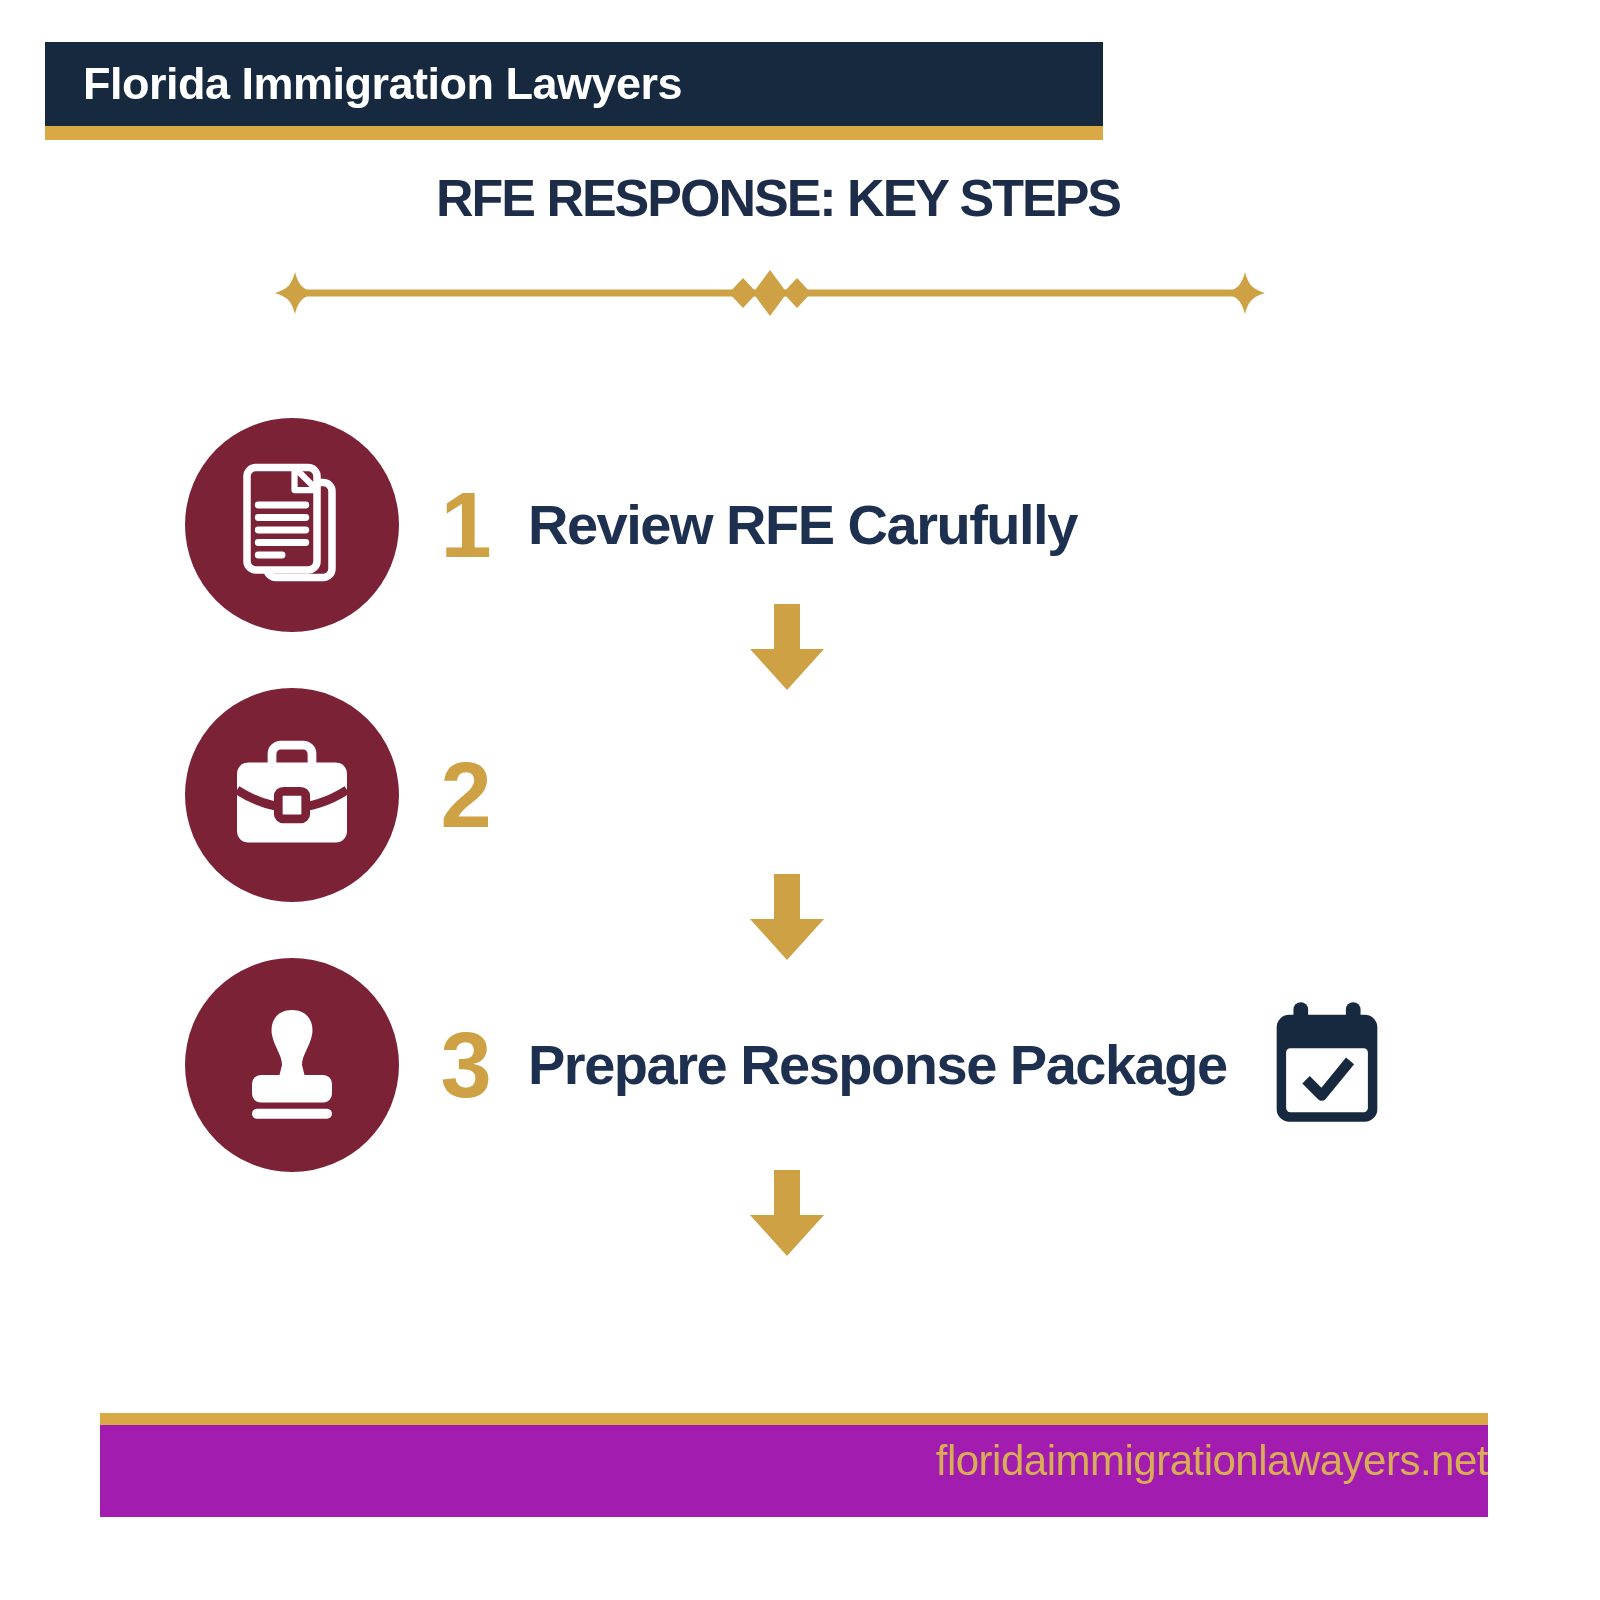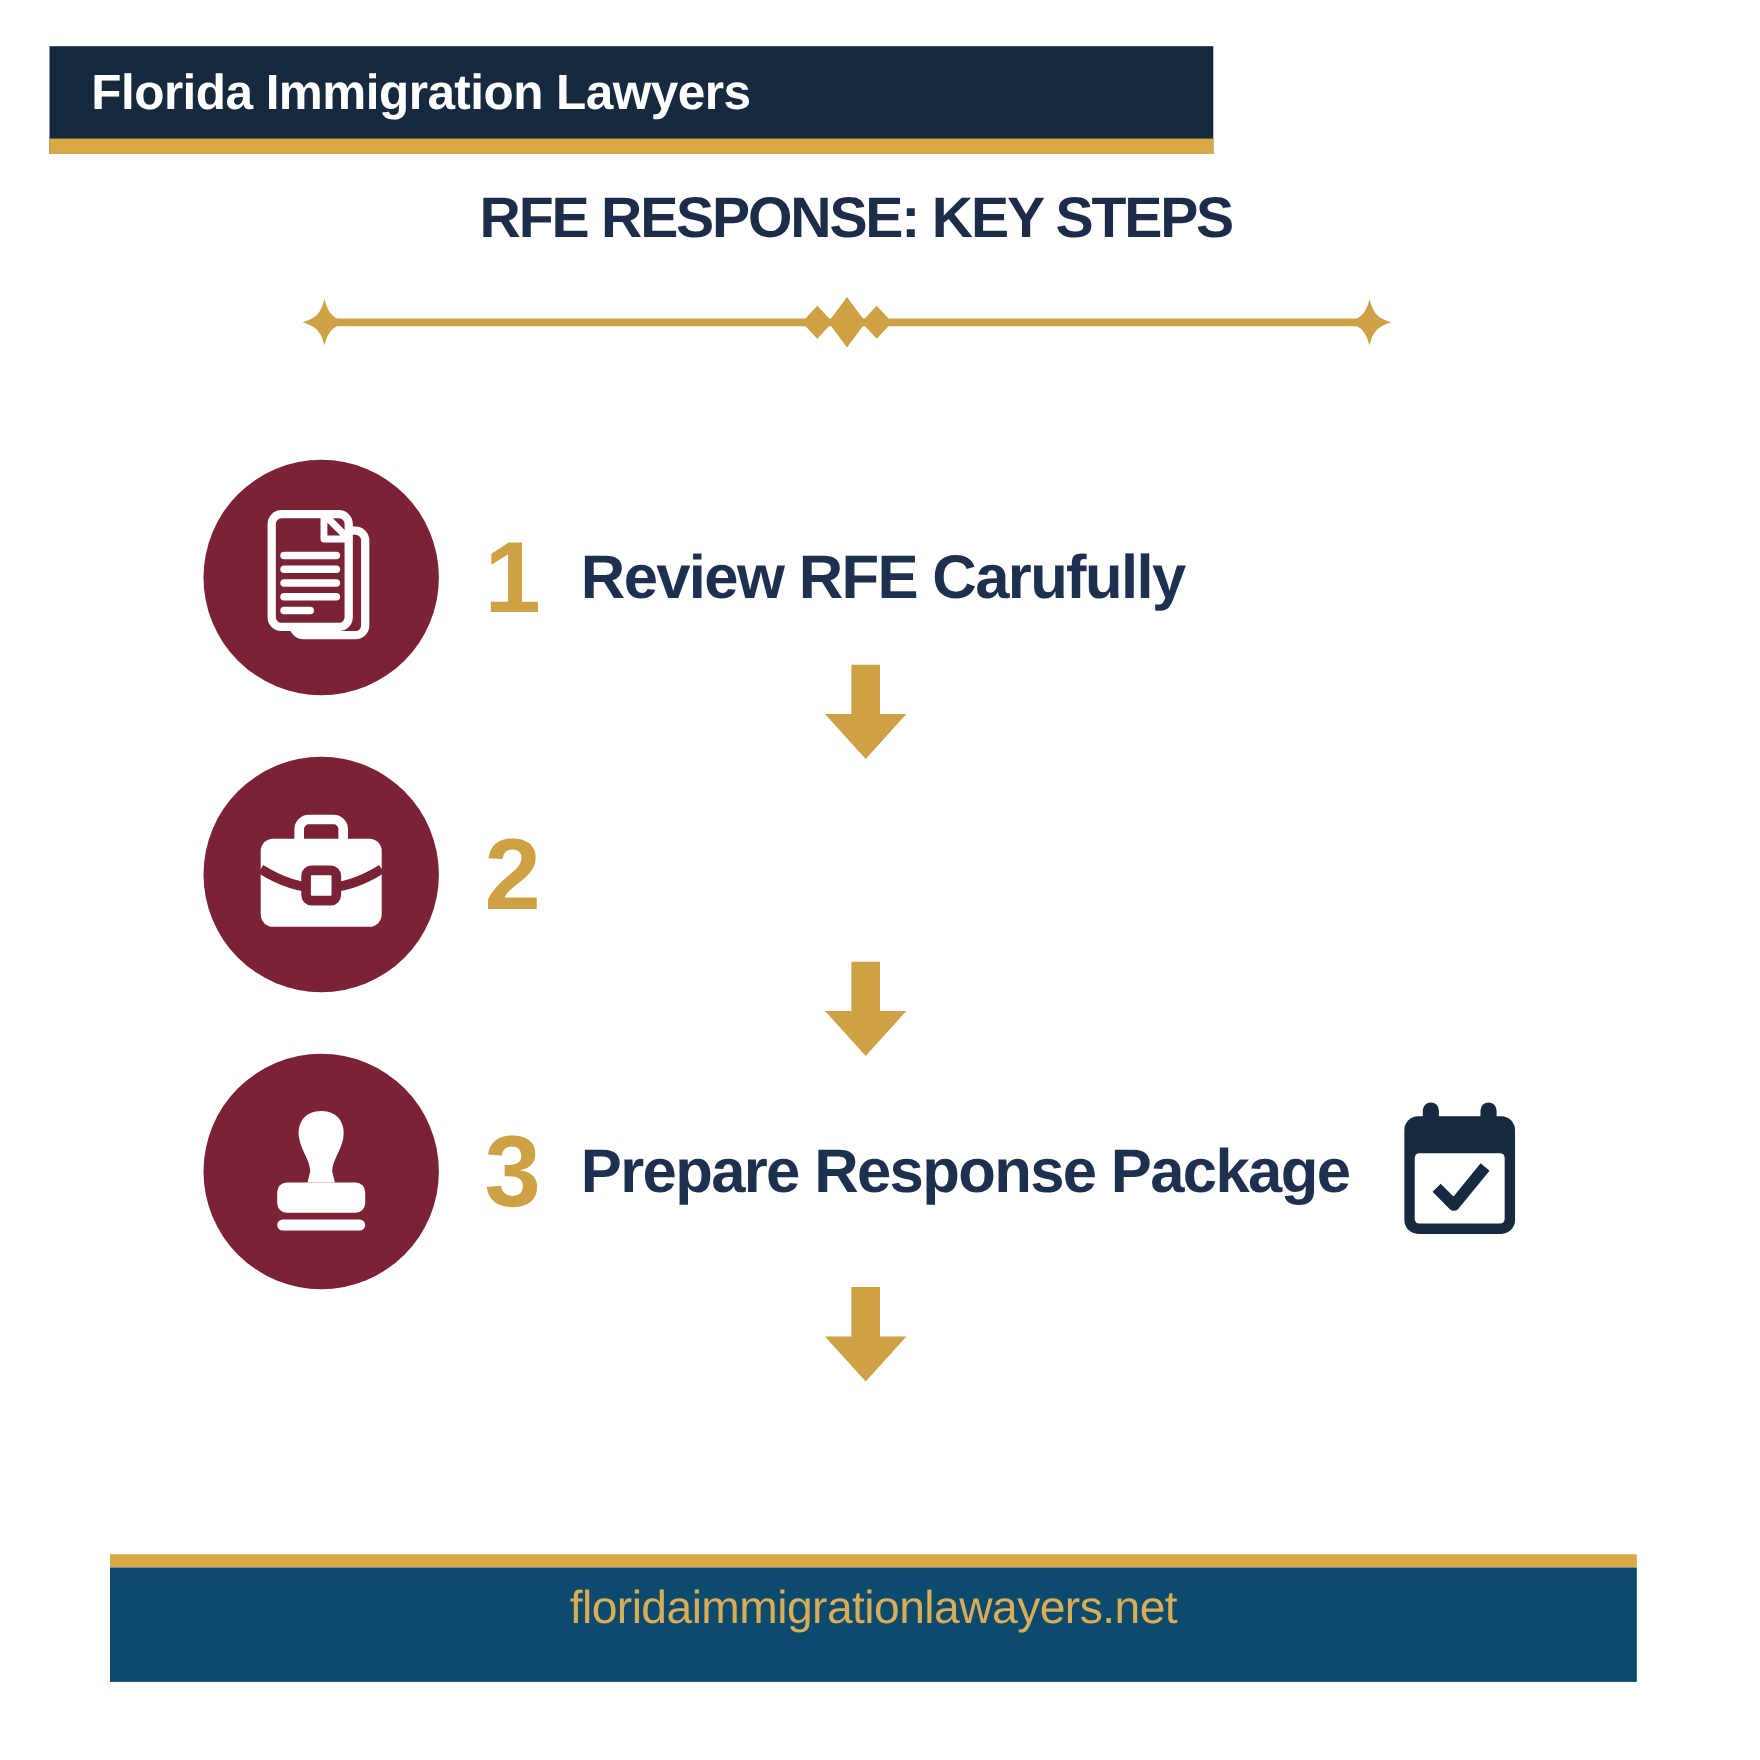--- a/index.html
+++ b/index.html
@@ -46,22 +46,22 @@
   
   .banner {
     position:absolute; left:100px; top:1311px; width:1388px; height:102px;
     background:#7e2438; text-align:center; line-height:102px;
     color:#ffffff; font-size:60px; font-weight:bold; letter-spacing:-1px; white-space:nowrap;
   }
   .gold-stripe {
     position:absolute; left:100px; top:1413px; width:1388px; height:12px; background:#d9a945;
   }
   .footer {
-    position:absolute; left:100px; top:1425px; width:1388px; height:104px;
-    background:#0c4a6e; text-align:center; padding-top:10px;
+    position:absolute; left:100px; top:1425px; width:1388px; height:92px;
+    background:#a21caf; text-align:right; padding-top:10px;
   }
   .footer-site  { color:#d9ad55; font-size:42px; line-height:52px; letter-spacing:-0.5px; }
   .footer-phone { color:#d9ad55; font-size:44px; line-height:52px; letter-spacing:0.5px; }
 </style>
 </head>
 <body>
 
 <div id="canvas">
 
   <div class="header-bar">

